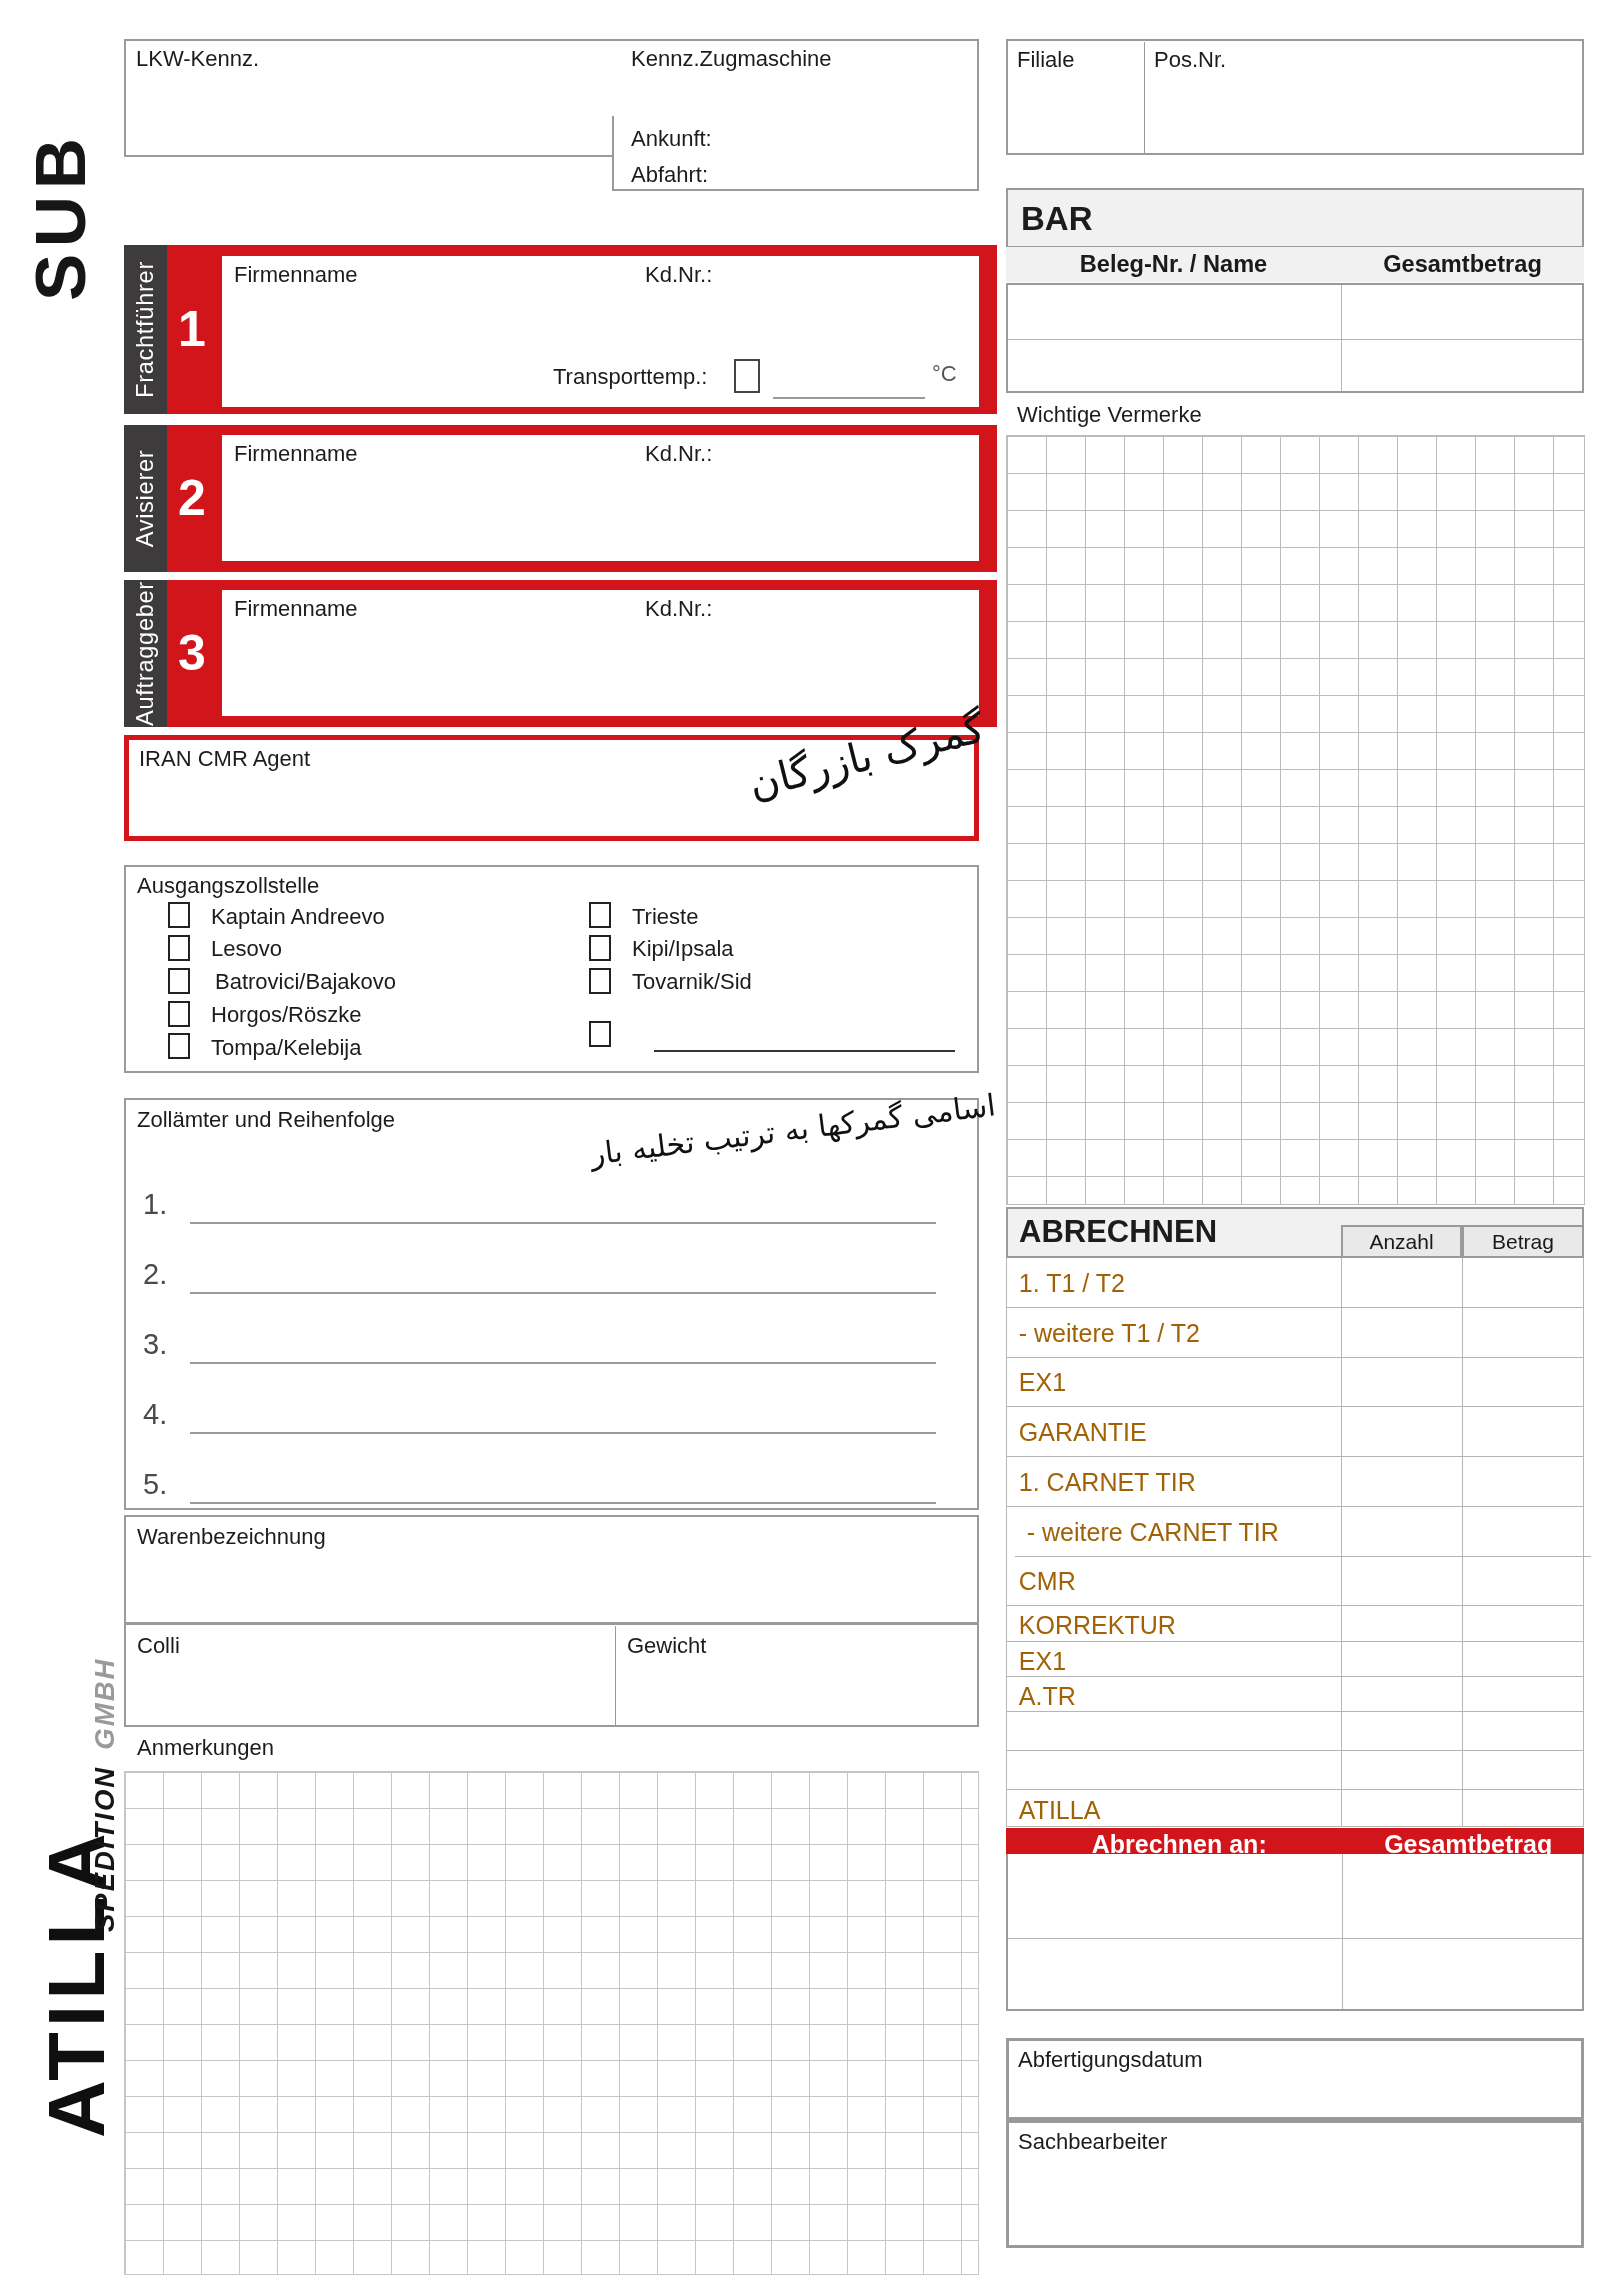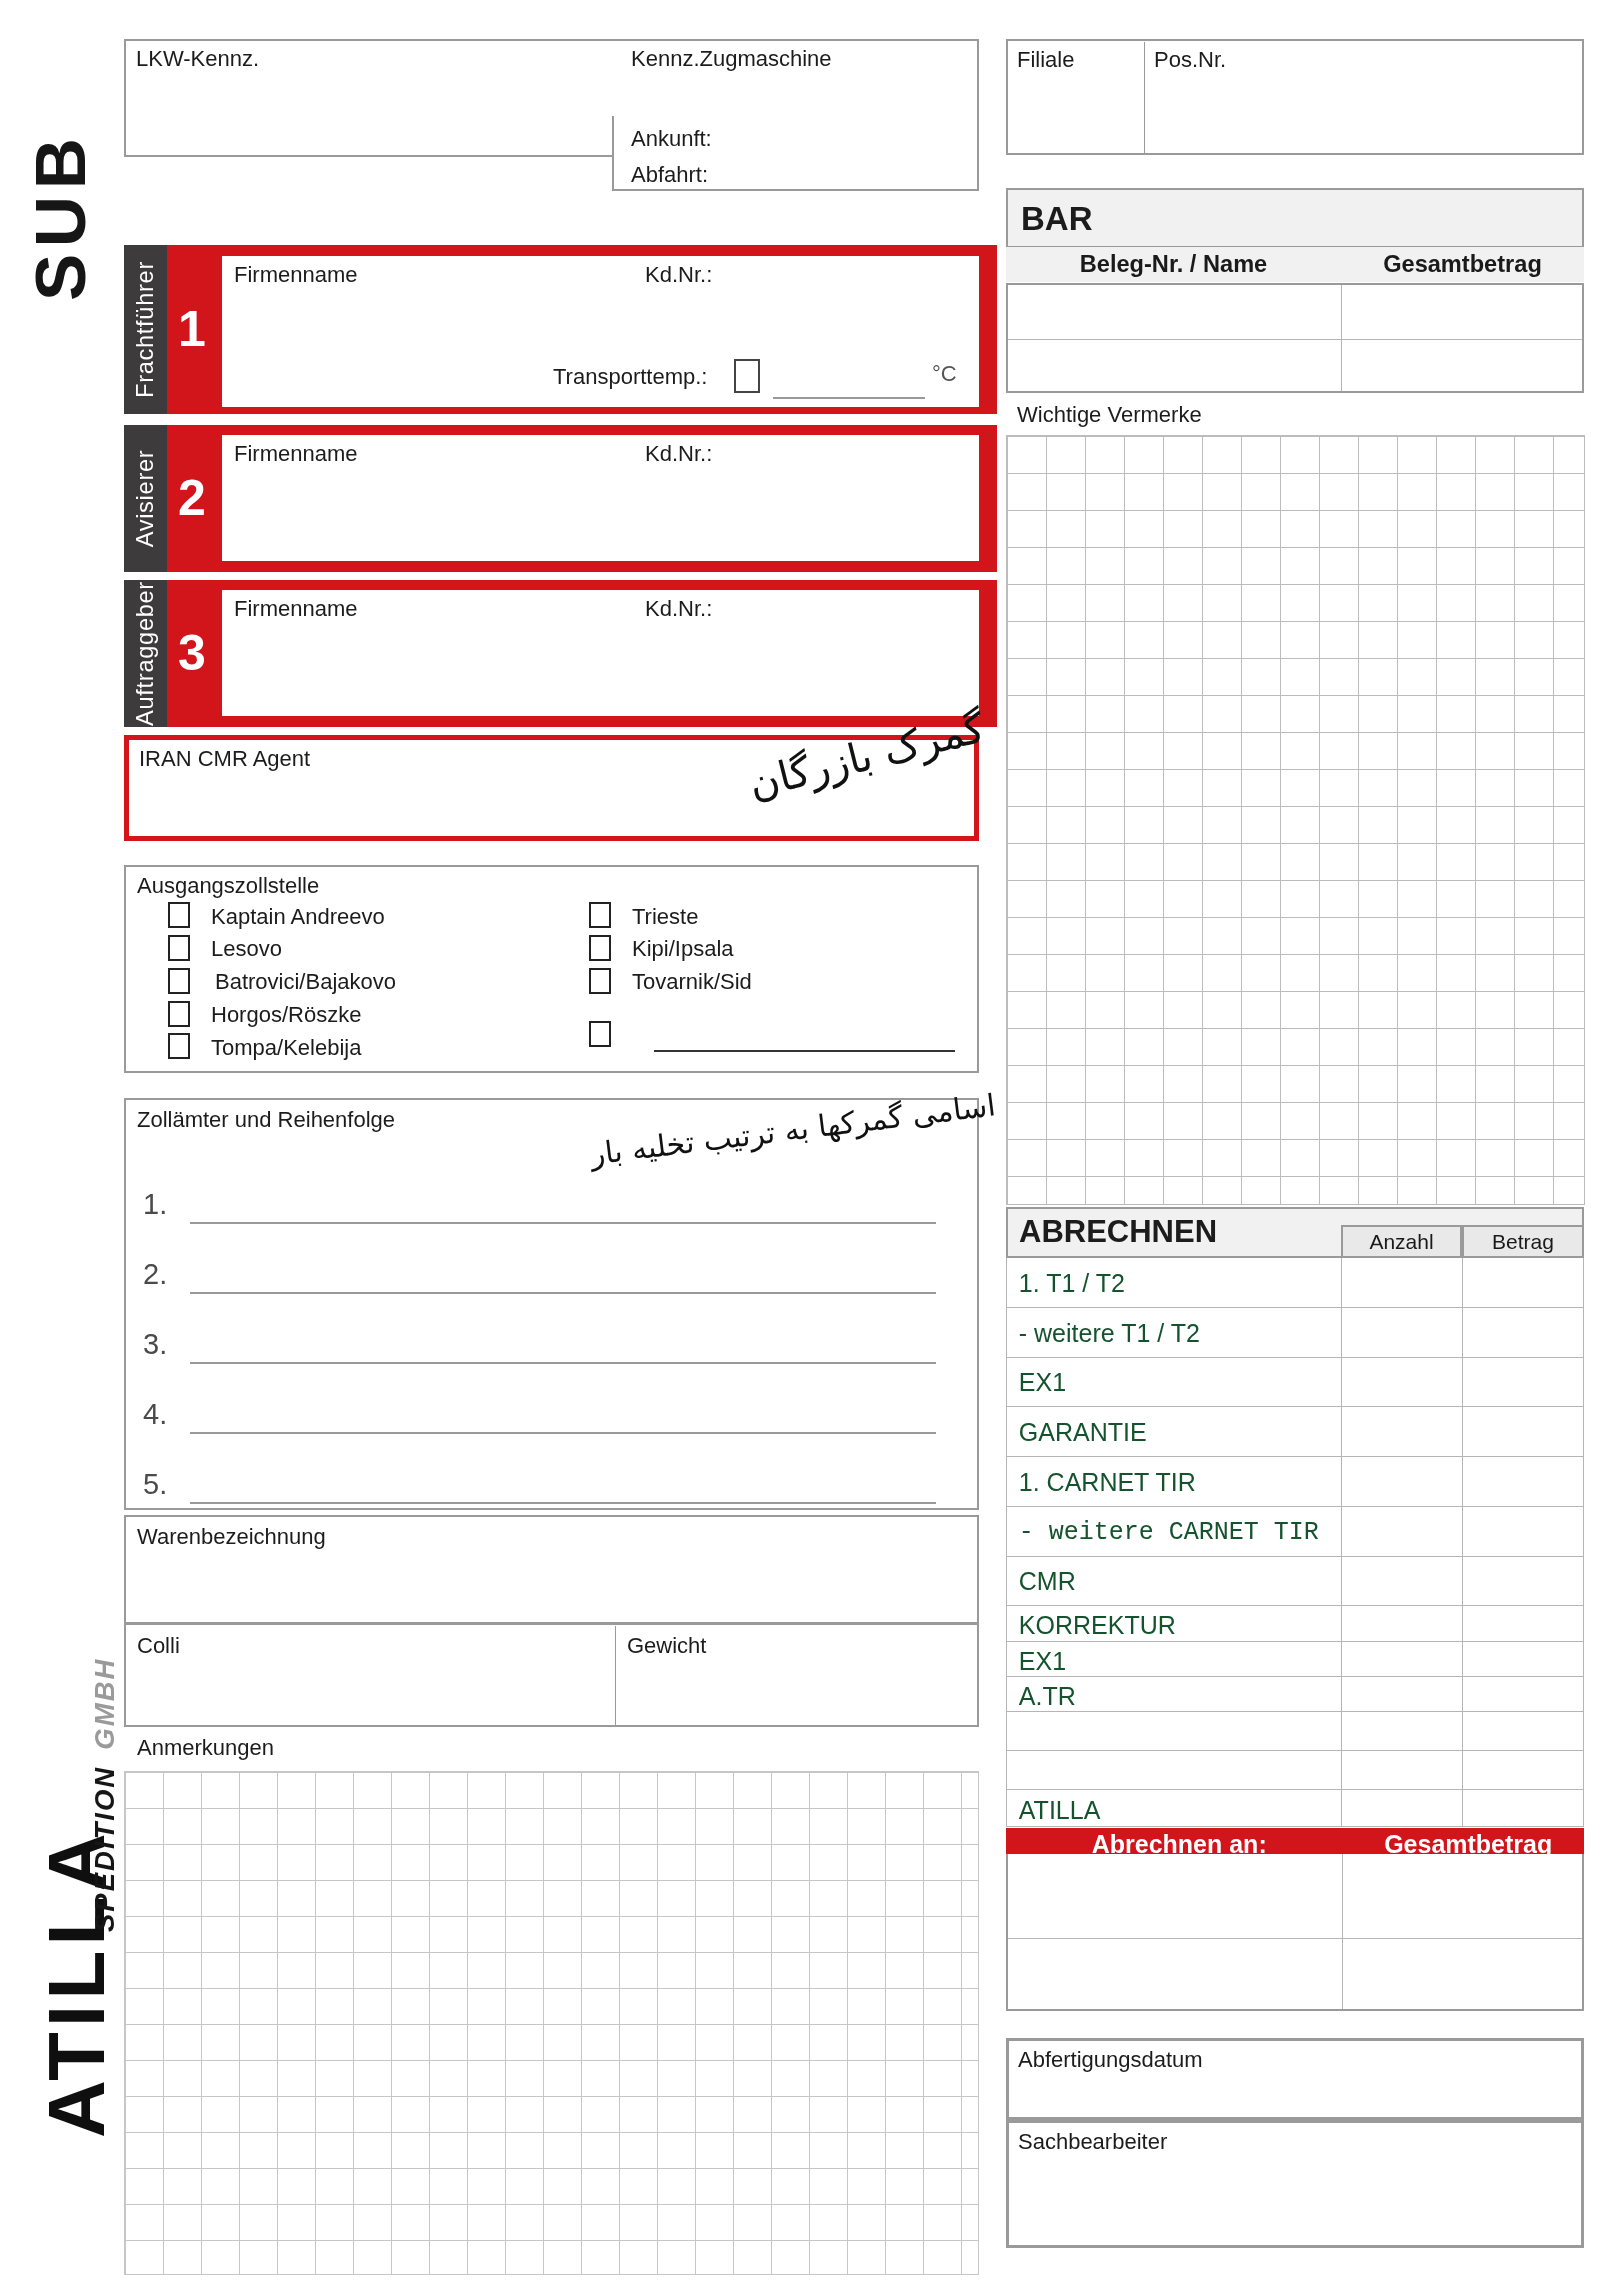--- a/index.html
+++ b/index.html
@@ -11,21 +11,21 @@
   .redbox{background:#d2151b;}
   .sidebar{background:#3d3b3b;display:flex;align-items:center;justify-content:center;}
   .sidebar span{transform:rotate(-90deg);white-space:nowrap;color:#fff;font-size:23.6px;letter-spacing:0.7px;}
   .secnum{color:#fff;font-weight:700;font-size:50px;}
   .innerwhite{background:#fff;box-sizing:border-box;}
   .vlogo{transform:rotate(-90deg);transform-origin:left top;white-space:nowrap;font-weight:700;}
   .grid{background-color:#fff;border:1.3px solid #bcbcbc;box-sizing:border-box;}
   .hdrbar{background:#f1f1f1;border:2.6px solid #9a9a9a;box-sizing:border-box;}
   .cellhdr{background:#f1f1f1;font-weight:700;font-size:23.6px;display:flex;align-items:center;justify-content:center;box-sizing:border-box;}
   .row{border-bottom:1.3px solid #b5b5b5;box-sizing:border-box;}
-  .rowlbl{font-size:25px;color:#14532d;white-space:nowrap;}
+  .rowlbl{font-size:25px;color:#a16207;white-space:nowrap;}
   .chk{border:2.6px solid #222;background:#fff;box-sizing:border-box;}
   .uline{border-bottom:2px solid #999;}
   .hand{font-family:"DejaVu Sans",sans-serif;color:#111;direction:rtl;white-space:nowrap;}
 </style>
 </head>
 <body>
 
 <div class="page">
 
   <div class="abs vlogo" style="left:19.6px;top:301px;font-size:71px;letter-spacing:6.5px;color:#161616;">SUB</div>
@@ -169,21 +169,21 @@
       </div>
     <div class="row" style="position:absolute;left:0;top:99px;width:100%;height:50px;">
         <span class="rowlbl" style="position:absolute;left:11.8px;top:10.5px;">EX1</span>
       </div>
     <div class="row" style="position:absolute;left:0;top:149px;width:100%;height:50px;">
         <span class="rowlbl" style="position:absolute;left:11.8px;top:10.5px;">GARANTIE</span>
       </div>
     <div class="row" style="position:absolute;left:0;top:199px;width:100%;height:50px;">
         <span class="rowlbl" style="position:absolute;left:11.8px;top:10.5px;">1. CARNET TIR</span>
       </div>
-    <div class="row" style="position:absolute;left:0;top:249px;width:100%;height:50px;font-family:Liberation Mono, monospace;">
+    <div class="row" style="position:absolute;left:8px;top:249px;width:100%;height:50px;">
         <span class="rowlbl" style="position:absolute;left:11.8px;top:10.5px;"> - weitere CARNET TIR</span>
       </div>
     <div class="row" style="position:absolute;left:0;top:298px;width:100%;height:50px;">
         <span class="rowlbl" style="position:absolute;left:11.8px;top:10.5px;">CMR</span>
       </div>
     <div class="row" style="position:absolute;left:0;top:348px;width:100%;height:36px;text-align:center;">
         <span class="rowlbl" style="position:absolute;left:11.8px;top:5.2px;">KORREKTUR</span>
       </div>
     <div class="row" style="position:absolute;left:0;top:384px;width:100%;height:35px;">
         <span class="rowlbl" style="position:absolute;left:11.8px;top:5.2px;">EX1</span>

